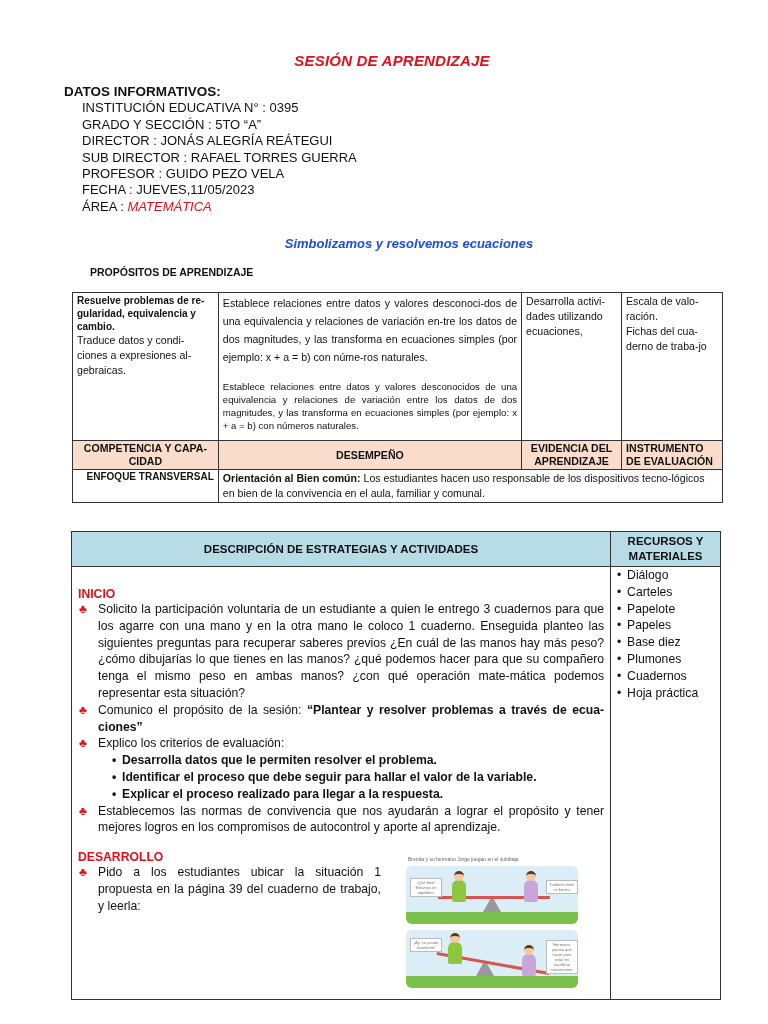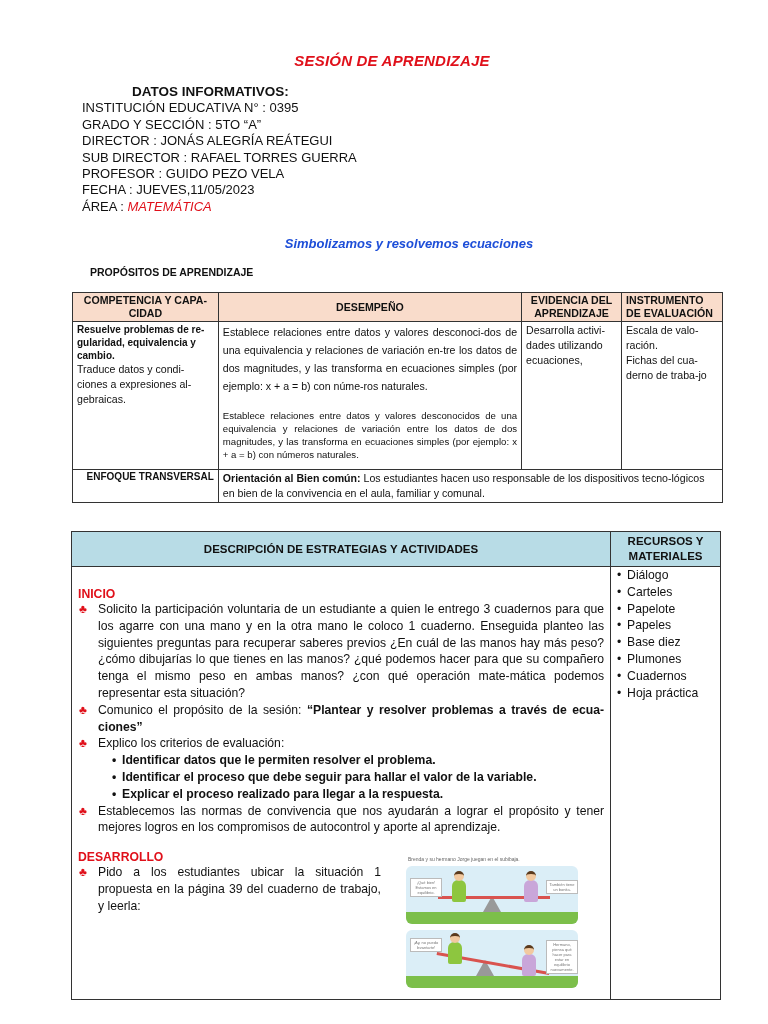--- a/index.html
+++ b/index.html
@@ -1,21 +1,21 @@
 <!DOCTYPE html>
 <html><head>
 <meta charset="utf-8">
 <style>
   html, body { margin: 0; padding: 0; background: #ffffff; }
   body { width: 768px; height: 1024px; position: relative; overflow: hidden;
          font-family: "Liberation Sans", sans-serif; color: #111; }
   .page-title { position: absolute; top: 52px; left: 0; width: 768px; text-align: center;
                 font-size: 15px; font-weight: bold; font-style: italic; color: #e0101a; letter-spacing: 0.2px; padding-left: 16px; box-sizing: border-box; }
   .datos { position: absolute; top: 84px; left: 64px; font-size: 13px; line-height: 16.4px; }
-  .datos .heading { font-weight: bold; font-size: 13.5px; text-align: center; }
+  .datos .heading { font-weight: bold; font-size: 13.5px; }
   .datos .row { padding-left: 18px; }
   .datos .red { color: #e0101a; font-style: italic; }
   .subtitle { position: absolute; top: 236px; left: 0; width: 768px; text-align: center; padding-left: 50px; box-sizing: border-box;
               font-size: 13px; font-weight: bold; font-style: italic; color: #1d4ed8; }
   .prop-title { position: absolute; top: 266px; left: 90px; font-size: 10.5px; font-weight: bold; }
 
   table { border-collapse: collapse; position: absolute; }
   .t1 { top: 292px; left: 72px; width: 651px; font-size: 10.6px; }
   .t1 td, .t1 th { border: 1.5px solid #333; padding: 1px 4px; vertical-align: top; }
   .t1 th { background: #f9dccb; font-weight: bold; text-align: center; vertical-align: middle; font-size: 10.6px; line-height: 13px; }
@@ -71,40 +71,40 @@
 <div class="prop-title">PROPÓSITOS DE APRENDIZAJE</div>
 
 <table class="t1">
   <colgroup>
     <col style="width:146px">
       <col style="width:304px">
       <col style="width:100px">
       <col style="width:101px">
   </colgroup>
   <tbody>
-      <tr>
-    <th>COMPETENCIA Y CAPA-CIDAD</th>
-    <th>DESEMPEÑO</th>
-    <th>EVIDENCIA DEL APRENDIZAJE</th>
-    <th style="text-align:left">INSTRUMENTO DE EVALUACIÓN</th>
-  </tr>
-  <tr style="height:148px">
+      <tr style="height:148px">
     <td>
       <div class="comp-bold">Resuelve problemas de re-gularidad, equivalencia y cambio.</div>
       <div class="comp-norm">Traduce datos y condi-ciones a expresiones al-gebraicas.</div>
     </td>
     <td>
       <div class="desemp">Establece relaciones entre datos y valores desconoci-dos de una equivalencia y relaciones de variación en-tre los datos de dos magnitudes, y las transforma en ecuaciones simples (por ejemplo: x + a = b) con núme-ros naturales.</div>
       <div class="desemp-small">Establece relaciones entre datos y valores desconocidos de una equivalencia y relaciones de variación entre los datos de dos magnitudes, y las transforma en ecuaciones simples (por ejemplo: x + a = b) con números naturales.</div>
     </td>
     <td class="small-lines">Desarrolla activi-dades utilizando ecuaciones,</td>
     <td class="small-lines">
       <div>Escala de valo-ración.</div>
       <div>Fichas del cua-derno de traba-jo</div>
     </td>
+  </tr>
+  <tr>
+    <th>COMPETENCIA Y CAPA-CIDAD</th>
+    <th>DESEMPEÑO</th>
+    <th>EVIDENCIA DEL APRENDIZAJE</th>
+    <th style="text-align:left">INSTRUMENTO DE EVALUACIÓN</th>
   </tr>
   <tr>
     <td class="enfoque-label">ENFOQUE TRANSVERSAL</td>
     <td class="enfoque" colspan="3"><b>Orientación al Bien común:</b><span> Los estudiantes hacen uso responsable de los dispositivos tecno-lógicos en bien de la convivencia en el aula, familiar y comunal.</span></td>
   </tr>
 </tbody>
   </table>
 
 <table class="t2">
   <colgroup>
@@ -115,21 +115,21 @@
       <tr>
     <th>DESCRIPCIÓN DE ESTRATEGIAS Y ACTIVIDADES</th>
     <th>RECURSOS Y MATERIALES</th>
   </tr>
   <tr>
     <td style="height:392px">
       <div class="sec-title">INICIO</div>
       <div class="item"><span class="club">♣</span><span>Solicito la participación voluntaria de un estudiante a quien le entrego 3 cuadernos para que los agarre con una mano y en la otra mano le coloco 1 cuaderno. Enseguida planteo las siguientes preguntas para recuperar saberes previos ¿En cuál de las manos hay más peso? ¿cómo dibujarías lo que tienes en las manos? ¿qué podemos hacer para que su compañero tenga el mismo peso en ambas manos? ¿con qué operación mate-mática podemos representar esta situación?</span></div>
       <div class="item"><span class="club">♣</span><span>Comunico el propósito de la sesión: </span><b>“Plantear y resolver problemas a través de ecua-ciones”</b></div>
       <div class="item"><span class="club">♣</span><span>Explico los criterios de evaluación:</span></div>
-      <div class="crit"><span class="dot">•</span><span>Identificar datos que le permiten resolver el problema.</span></div>
+      <div class="crit"><span class="dot">•</span><span>Desarrolla datos que le permiten resolver el problema.</span></div>
       <div class="crit"><span class="dot">•</span><span>Identificar el proceso que debe seguir para hallar el valor de la variable.</span></div>
       <div class="crit"><span class="dot">•</span><span>Explicar el proceso realizado para llegar a la respuesta.</span></div>
       <div class="item"><span class="club">♣</span><span>Establecemos las normas de convivencia que nos ayudarán a lograr el propósito y tener mejores logros en los compromisos de autocontrol y aporte al aprendizaje.</span></div>
 
       <div class="sec-title" style="margin-top:14px">DESARROLLO</div>
       <div class="desarrollo-wrap">
         <div class="item des-text"><span class="club">♣</span><span>Pido a los estudiantes ubicar la situación 1 propuesta en la página 39 del cuaderno de trabajo, y leerla:</span></div>
         <div class="illus">
           <div class="cap">Brenda y su hermano Jorge juegan en el subibaja.</div>
           <div class="panel" style="top:10px;height:58px">

